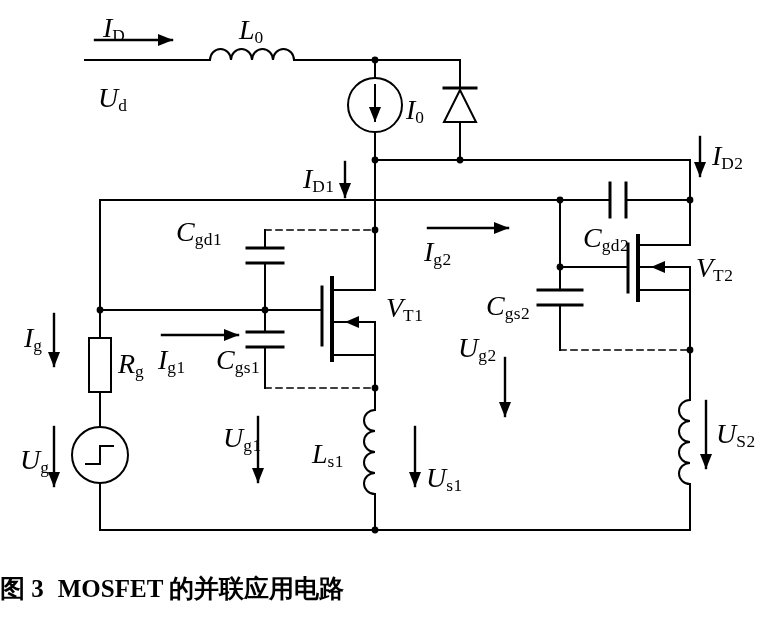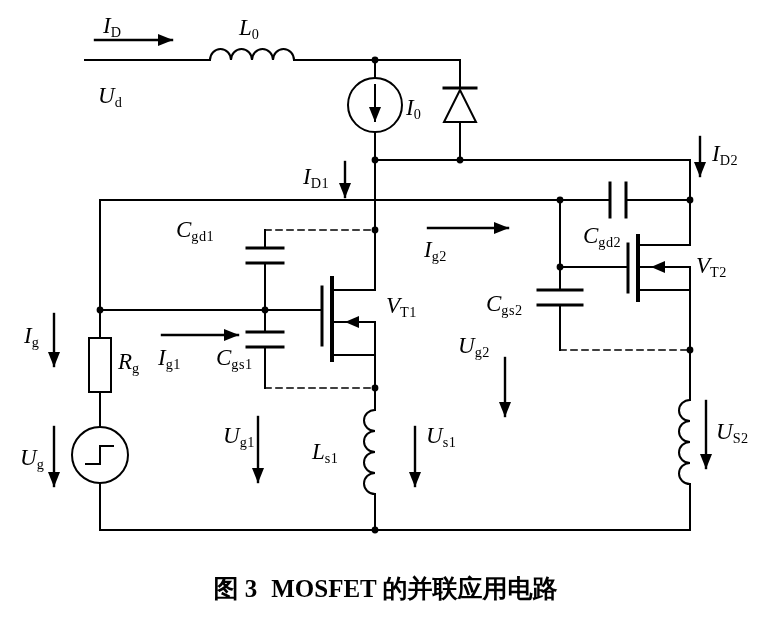--- a/index.html
+++ b/index.html
@@ -8,35 +8,34 @@
     width:771px;height:627px;
     background:#ffffff;
     font-family:"Liberation Serif", "DejaVu Serif", serif;
     overflow:hidden;
   }
   #circuit-svg{position:absolute;left:0;top:0;}
   .lbl{
     position:absolute;
     font-family:"Liberation Serif", "DejaVu Serif", serif;
     font-style:italic;
-    font-size:23px;
+    font-size:28px;
     line-height:1;
     color:#000;
     white-space:nowrap;
   }
   .lbl .s{
     font-style:normal;
     font-size:0.62em;
     vertical-align:-0.25em;
     letter-spacing:0.5px;
   }
   .caption{
     position:absolute;
     left:0;right:0;top:572px;
-    text-align:center;
     font-family:"Liberation Serif", "DejaVu Sans", serif;
     font-weight:bold;
     font-size:25px;
     color:#000;
   }
   .caption .sp{margin:0 14px 0 0;}
 </style>
 </head>
 <body>
 
@@ -186,21 +185,21 @@
   <div class="lbl" style="left:696px;top:254px"><span class="m">V</span><span class="s">T2</span></div>
   <div class="lbl" style="left:486px;top:292px"><span class="m">C</span><span class="s">gs2</span></div>
   <div class="lbl" style="left:386px;top:294px"><span class="m">V</span><span class="s">T1</span></div>
   <div class="lbl" style="left:158px;top:346px"><span class="m">I</span><span class="s">g1</span></div>
   <div class="lbl" style="left:216px;top:346px"><span class="m">C</span><span class="s">gs1</span></div>
   <div class="lbl" style="left:118px;top:350px"><span class="m">R</span><span class="s">g</span></div>
   <div class="lbl" style="left:24px;top:324px"><span class="m">I</span><span class="s">g</span></div>
   <div class="lbl" style="left:20px;top:446px"><span class="m">U</span><span class="s">g</span></div>
   <div class="lbl" style="left:223px;top:424px"><span class="m">U</span><span class="s">g1</span></div>
   <div class="lbl" style="left:312px;top:440px"><span class="m">L</span><span class="s">s1</span></div>
-  <div class="lbl" style="left:426px;top:424px"><span class="m">U</span><span class="s">s1</span></div>
+  <div class="lbl" style="left:426px;top:464px"><span class="m">U</span><span class="s">s1</span></div>
   <div class="lbl" style="left:458px;top:334px"><span class="m">U</span><span class="s">g2</span></div>
   <div class="lbl" style="left:716px;top:420px"><span class="m">U</span><span class="s">S2</span></div>
 
   <div class="caption">
     <span class="sp">图 3</span><span>MOSFET 的并联应用电路</span>
   </div>
 
 </div>
 
 </body></html>

